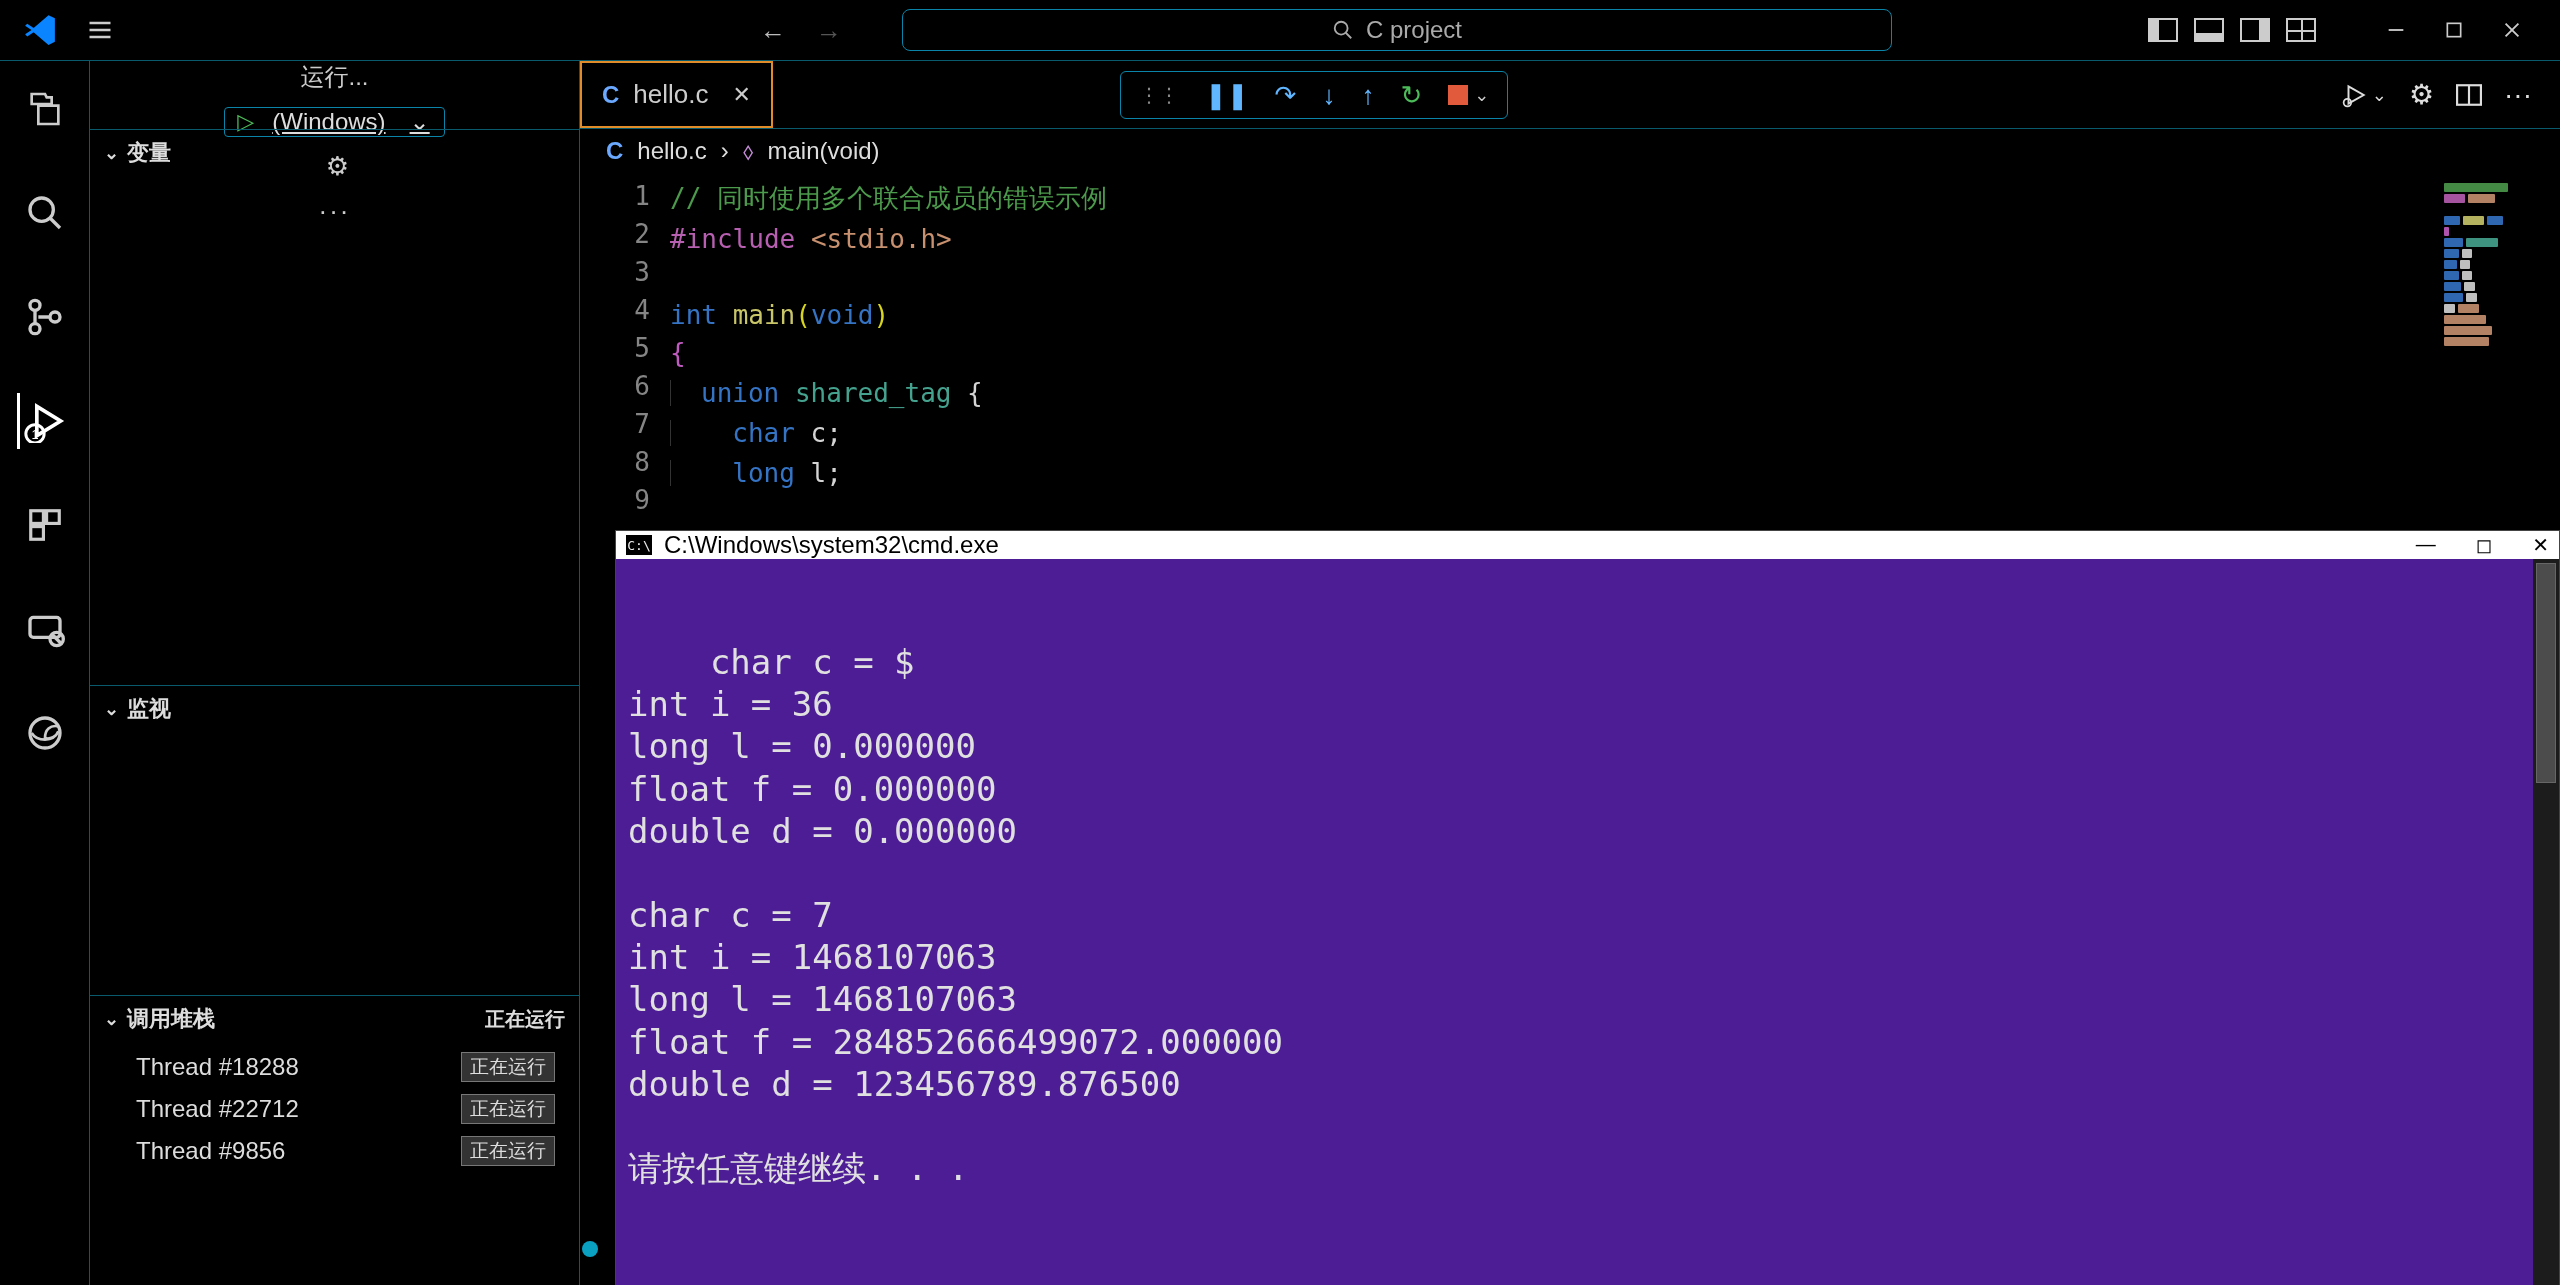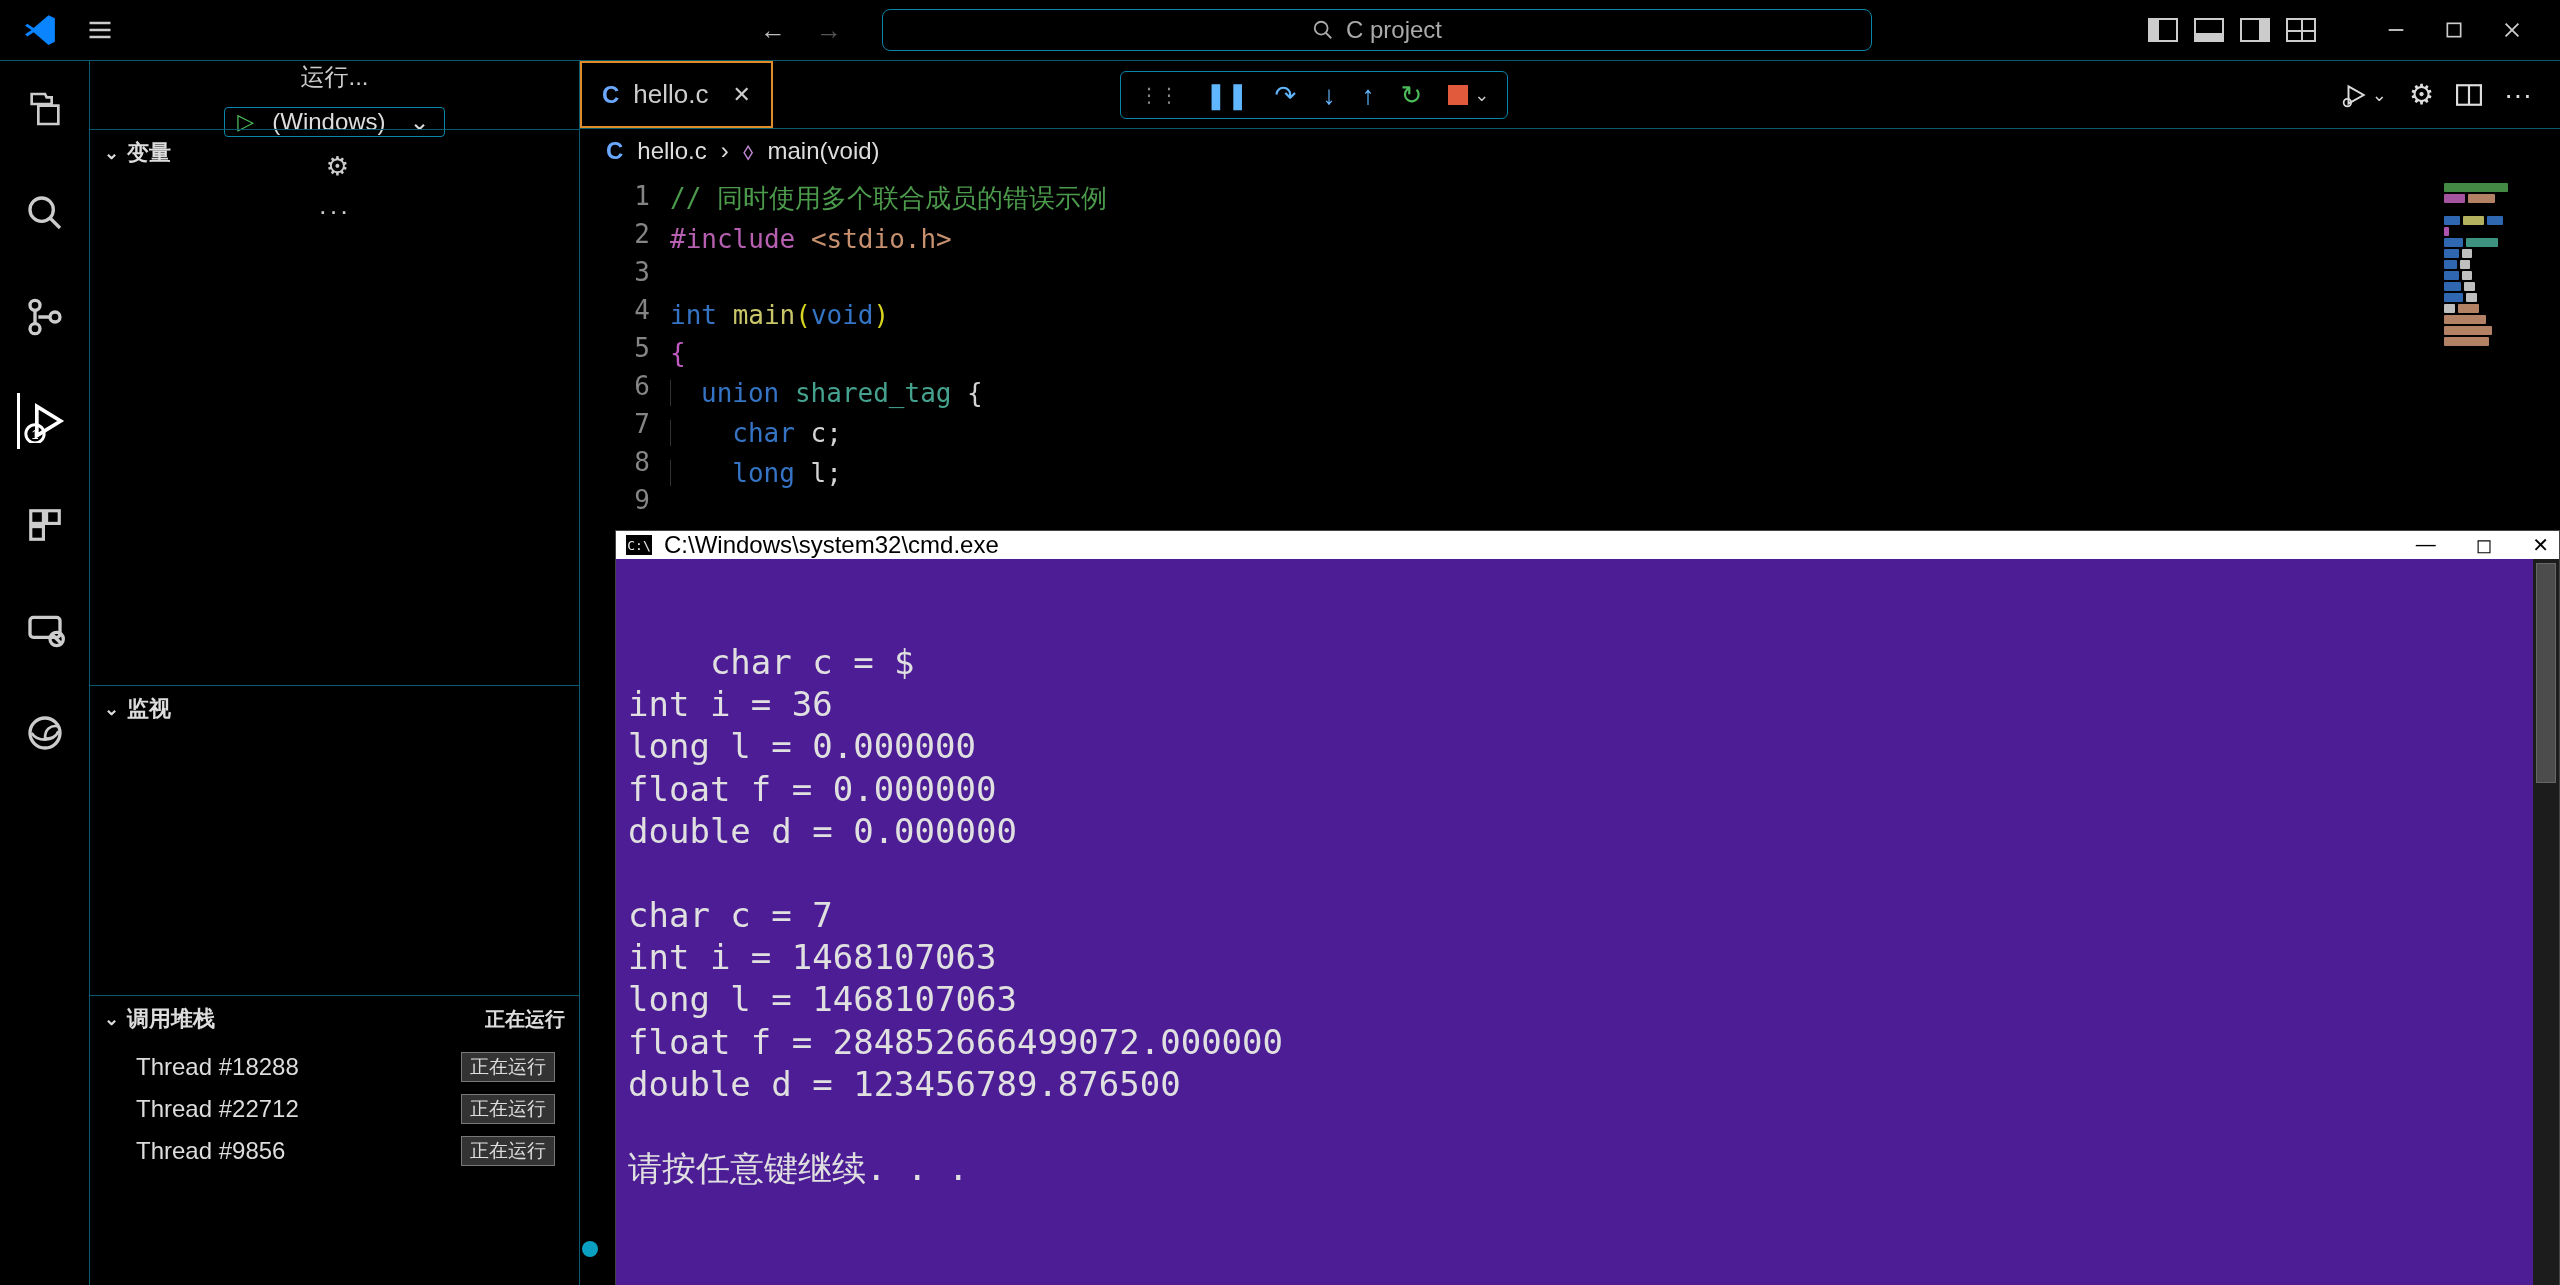--- a/index.html
+++ b/index.html
@@ -18,21 +18,21 @@
   align-items: center;
   background: #000;
   position: relative;
 }
 .titlebar .vsc-logo { width: 40px; height: 40px; margin: 0 20px; display:flex; align-items:center; justify-content:center; }
 .titlebar .menu-btn { width: 40px; height: 40px; display:flex; align-items:center; justify-content:center; color:#ccc; cursor:pointer; }
 .titlebar .nav-arrows { display:flex; gap:30px; margin-left: 640px; color:#bbb; }
 .titlebar .nav-arrows span { font-size: 26px; cursor:pointer; }
 .titlebar .nav-arrows .disabled { color:#555; }
 .titlebar .search-box {
-  margin-left: 40px;
+  margin-left: 60px;
   width: 990px; height: 42px;
   border: 1px solid #0a84a8;
   border-radius: 8px;
   display:flex; align-items:center; justify-content:center;
   gap: 12px; color:#aaa; font-size: 24px;
   background: #000;
 }
 .titlebar .title-right {
   margin-left:auto; display:flex; align-items:center; gap: 22px;
   padding-right: 30px;
@@ -81,21 +81,21 @@
   gap: 14px;
   flex-direction: column;
 }
 .sidebar .run-label { color:#ccc; font-size: 24px; }
 .sidebar .launch-box {
   border: 1px solid #0a84a8; border-radius:4px;
   display:flex; align-items:center;
   height: 42px;
 }
 .sidebar .launch-box .play { color:#4cbb5a; padding: 0 12px; font-size: 22px; }
-.sidebar .launch-box .cfg { padding: 0 14px 0 6px; display:flex; align-items:center; gap:24px; }
+.sidebar .launch-box .cfg { padding: 0 14px 0 6px; display:flex; align-items:center; gap:24px;text-decoration:underline; }
 .sidebar .sb-head .gear { margin-left: 6px; color:#ccc; font-size: 26px; }
 .sidebar .sb-head .dots { color:#ccc; font-size: 26px; letter-spacing:2px; }
 .sidebar .pane {
   border-top: 1px solid #0a5a6e;
   flex: 0 0 auto;
 }
 .sidebar .pane.grow { flex:1 1 auto; min-height:0; }
 .sidebar .pane-header {
   display:flex; align-items:center; gap:8px;
   padding: 8px 14px;

